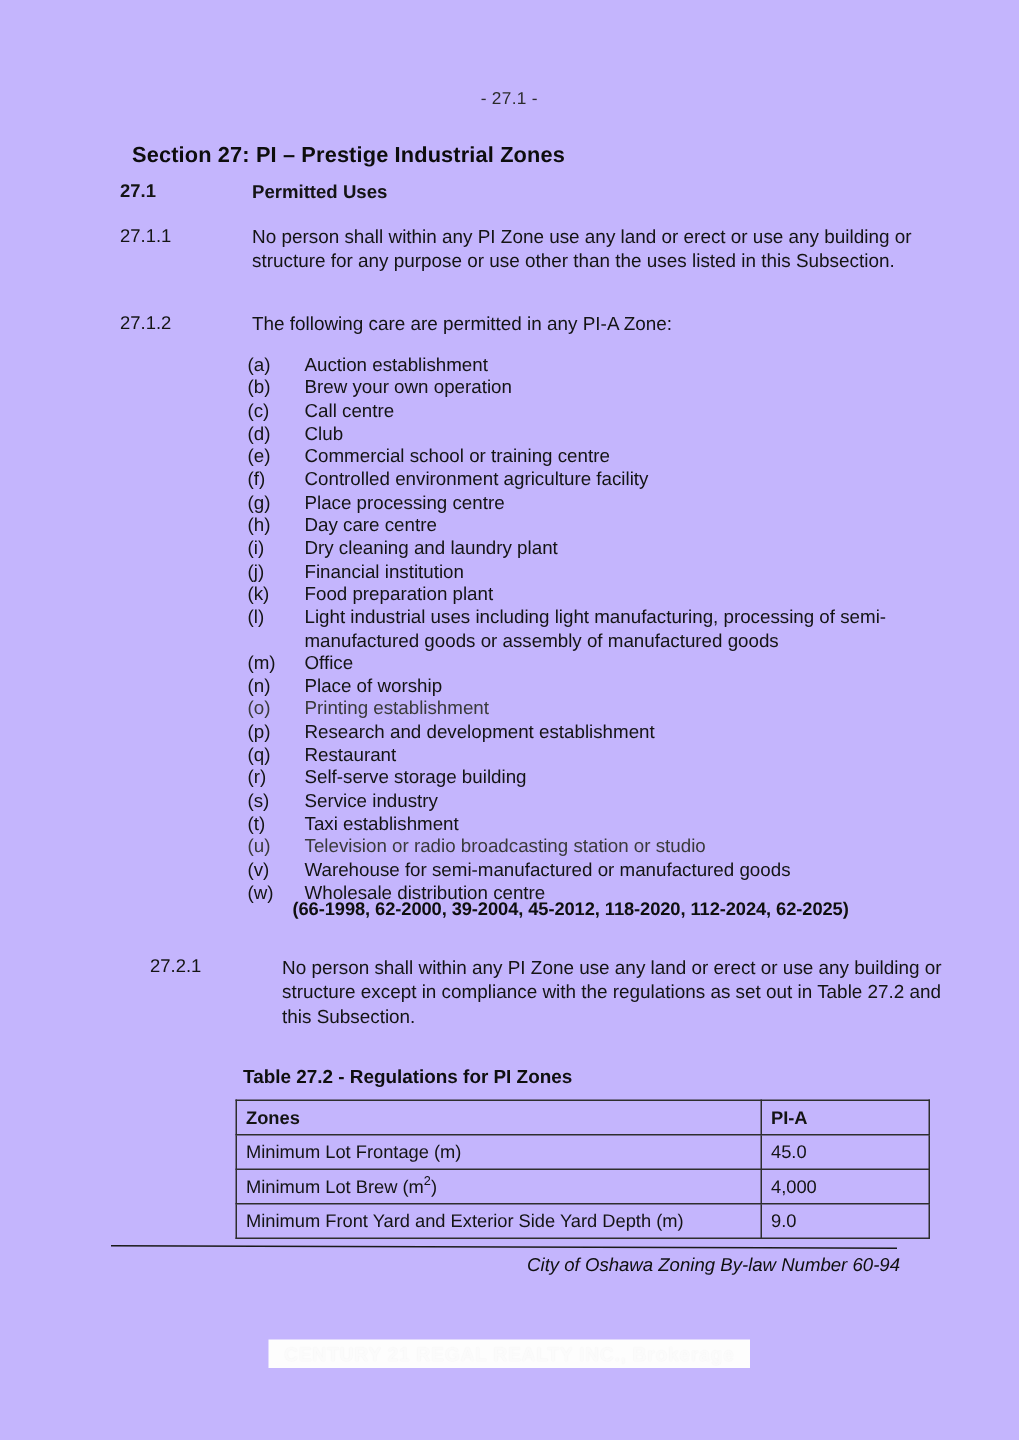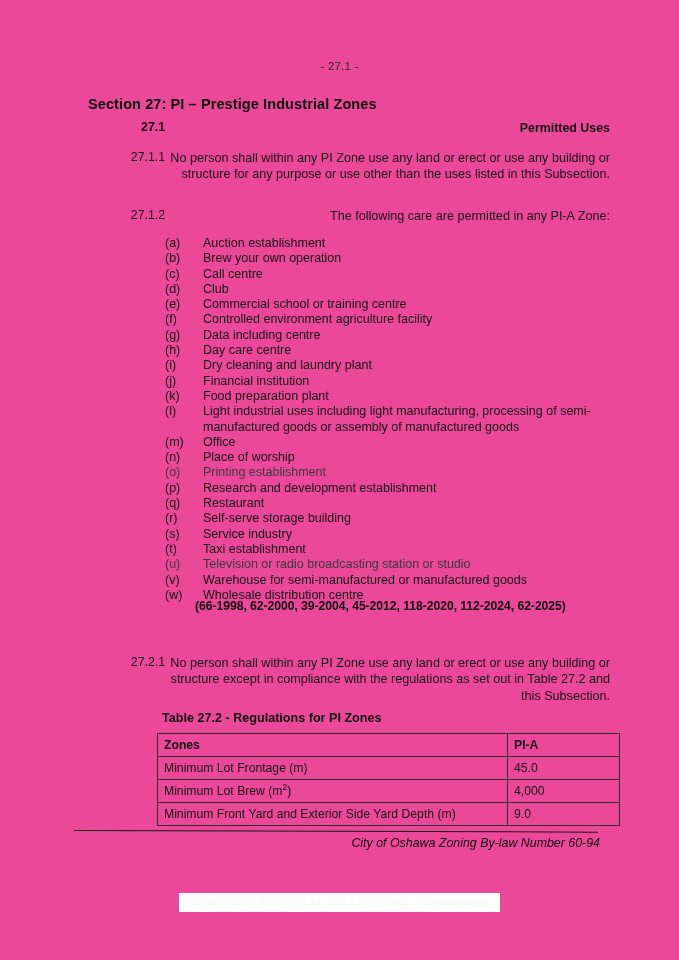--- a/index.html
+++ b/index.html
@@ -16,21 +16,21 @@
     color: #000000;
     -webkit-font-smoothing: antialiased;
   }
 
   .page {
     position: absolute;
     left: 0;
     top: 0;
     width: 679px;
     height: 960px;
-    background: #ec4899;
+    background: #c4b5fd;
   }
 
   
   .page-number {
     position: absolute;
     left: 0;
     top: 60px;
     width: 679px;
     text-align: center;
     font-size: 11.5px;
@@ -47,21 +47,20 @@
     font-weight: bold;
     letter-spacing: 0.1px;
     color: #0d0d0d;
   }
 
   
   .clause {
     position: absolute;
     left: 80px;
     width: 530px;
-    text-align: right;
   }
   .clause-num {
     position: absolute;
     left: 0;
     top: 0;
     width: 85px;
     font-size: 12.3px;
     color: #141414;
   }
   .clause-num.bold { font-weight: bold; }
@@ -230,21 +229,21 @@
     <div class="use-item">
       <span class="use-letter">(e)</span>
       <span class="use-text">Commercial school or training centre</span>
     </div>
     <div class="use-item">
       <span class="use-letter">(f)</span>
       <span class="use-text">Controlled environment agriculture facility</span>
     </div>
     <div class="use-item">
       <span class="use-letter">(g)</span>
-      <span class="use-text">Data including centre</span>
+      <span class="use-text">Place processing centre</span>
     </div>
     <div class="use-item">
       <span class="use-letter">(h)</span>
       <span class="use-text">Day care centre</span>
     </div>
     <div class="use-item">
       <span class="use-letter">(i)</span>
       <span class="use-text">Dry cleaning and laundry plant</span>
     </div>
     <div class="use-item">
@@ -301,21 +300,21 @@
     </div>
     <div class="use-item">
       <span class="use-letter">(w)</span>
       <span class="use-text">Wholesale distribution centre</span>
     </div>
   </div>
 
   <div class="bylaw-line">(66-1998, 62-2000, 39-2004, 45-2012, 118-2020, 112-2024, 62-2025)</div>
 
 
-  <div class="clause" style="top:655px;">
+  <div class="clause" style="top:637px;margin-left:20px;">
     <span class="clause-num">27.2.1</span>
     <div class="clause-body">No person shall within any PI Zone use any land or erect or use any building or structure except in compliance with the regulations as set out in Table 27.2 and this Subsection.</div>
   </div>
 
   <div class="table-title">Table 27.2 - Regulations for PI Zones</div>
 
   <table class="reg-table">
     <tbody>
       <tr class="head">
         <td class="col-label">Zones</td>

